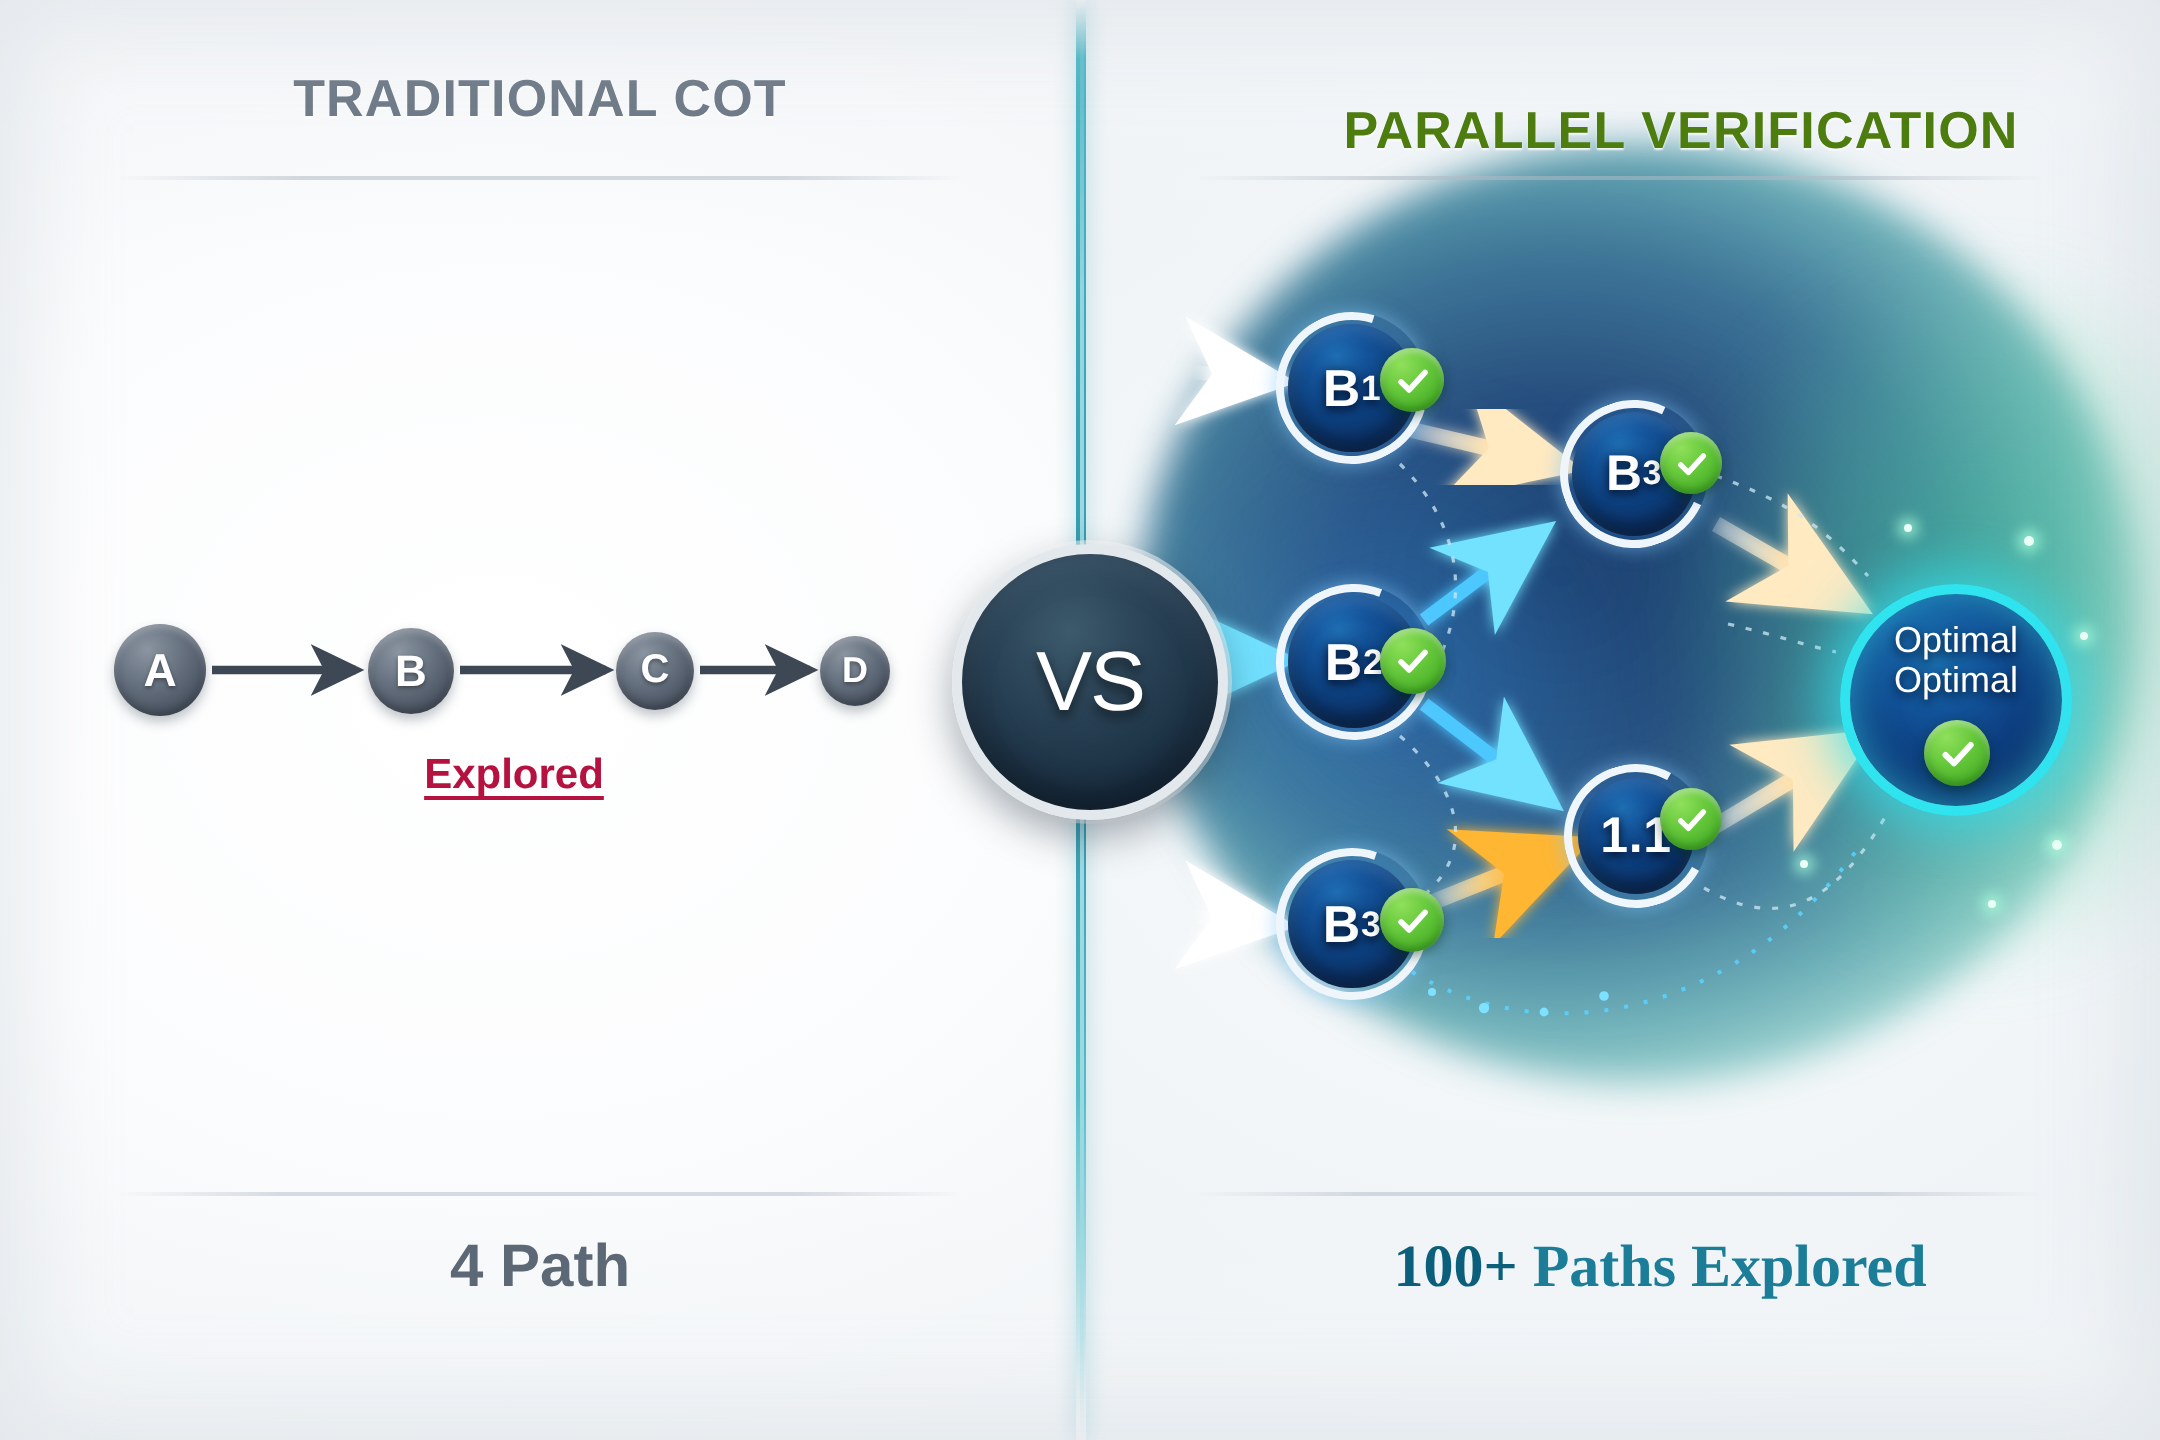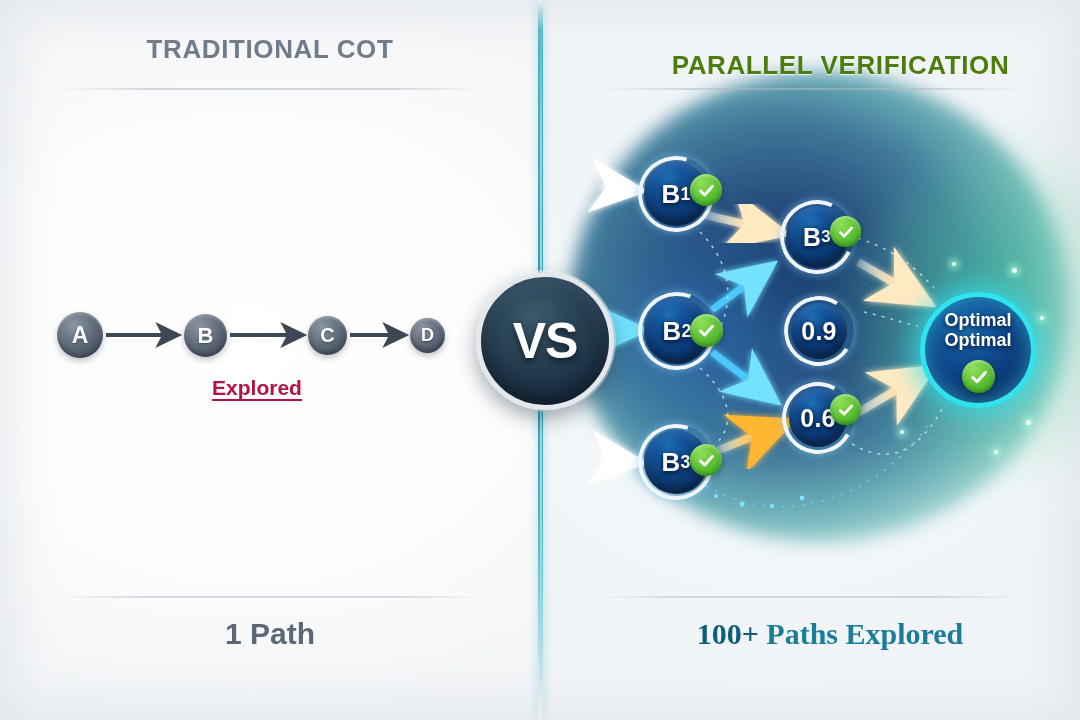--- a/index.html
+++ b/index.html
@@ -166,21 +166,21 @@
     position:absolute;inset:0;border-radius:50%;
     border:5px solid #2fe3ef;
     box-shadow:0 0 26px 7px rgba(50,225,240,.72), inset 0 0 20px rgba(60,230,245,.55);
   }
   #node-opt .optcore{
     position:absolute;inset:5px;border-radius:50%;
     background:radial-gradient(circle at 40% 30%, #1a6fae 0%, #12549a 26%, #0d3d7e 55%, #0b2d63 82%, #09204a 100%);
   }
   #opt-text{
     position:absolute;left:0;right:0;top:18px;text-align:center;
-    color:#ffffff;font-weight:bold;font-size:18px;line-height:20px;
+    color:#ffffff;font-weight:normal;font-size:18px;line-height:20px;
     text-shadow:0 2px 5px rgba(0,10,30,.85);
   }
   #opt-check{left:42px;top:68px;width:33px;height:33px;}
 
   
   .spark{position:absolute;border-radius:50%;background:#eafff6;
     box-shadow:0 0 7px 3px rgba(170,255,220,.8);}
 </style>
 </head>
 <body>
@@ -392,30 +392,25 @@
       <span>B</span>
         <sub>3</sub>
     </div>
     <div class="check" style="left:52px;top:20px;width:32px;height:32px;">
       <svg width="19" height="19" viewBox="0 0 24 24">
           <path d="M4.5 12.6 L9.6 17.6 L19.6 6.6" stroke="#ffffff" stroke-width="3.6" fill="none" stroke-linecap="round" stroke-linejoin="round"></path>
         </svg>
     </div>
   </div>
 
-  <div class="gnode" id="node-s09" style="left:784px;top:296px;width:70px;height:70px;">
-    <div class="core" style="inset:7px;"></div>
-    <div class="ring" style="border:4px solid #f0f7fc;border-right-color:transparent;transform:rotate(-12deg);"></div>
-    <div class="label" style="font-size:25px;">0.9</div>
-  </div>
 
   <div class="gnode" id="node-s07" style="left:782px;top:382px;width:72px;height:72px;">
     <div class="core" style="inset:7px;"></div>
     <div class="ring" style="border:4px solid #f0f7fc;border-right-color:transparent;transform:rotate(-16deg);"></div>
-    <div class="label" style="font-size:25px;">0.6</div>
+    <div class="label" style="font-size:25px;">1.1</div>
     <div class="check" style="left:48px;top:12px;width:31px;height:31px;">
       <svg width="18" height="18" viewBox="0 0 24 24">
           <path d="M4.5 12.6 L9.6 17.6 L19.6 6.6" stroke="#ffffff" stroke-width="3.6" fill="none" stroke-linecap="round" stroke-linejoin="round"></path>
         </svg>
     </div>
   </div>
 
   <div id="node-opt">
     <div class="optcore"></div>
     <div class="optring"></div>
@@ -435,25 +430,25 @@
   <div class="spark" style="left:1026px;top:420px;width:5px;height:5px;"></div>
   <div class="spark" style="left:952px;top:262px;width:4px;height:4px;"></div>
   <div class="spark" style="left:900px;top:430px;width:4px;height:4px;"></div>
   <div class="spark" style="left:994px;top:450px;width:4px;height:4px;"></div>
 
   <div id="vs-badge" style="position:absolute;left:476px;top:272px;width:128px;height:128px;border-radius:50%;
               background:radial-gradient(circle at 42% 30%, #3c5a6c 0%, #2c4558 30%, #1d3346 62%, #14263a 86%, #101d2e 100%);
               border:5px solid #e3e8ec;
               box-shadow:0 8px 20px rgba(30,45,60,.40), 0 0 0 2px rgba(255,255,255,.55), inset 0 -6px 16px rgba(0,0,0,.45), inset 0 6px 14px rgba(120,150,175,.30);">
     <div style="position:absolute;inset:0;display:flex;align-items:center;justify-content:center;
-                color:#ffffff;font-size:50px;font-weight:bold;letter-spacing:-1px;
+                color:#ffffff;font-size:42px;font-weight:normal;letter-spacing:-1px;
                 text-shadow:0 3px 6px rgba(0,0,0,.55);">VS</div>
   </div>
 
   <div class="foot-rule" id="foot-rule-left"></div>
   <div class="foot-rule" id="foot-rule-right"></div>
-  <div class="caption" id="caption-left">1 Path</div>
+  <div class="caption" id="caption-left">4 Path</div>
   <div class="caption" id="caption-right">
     <span class="num">100+</span><span class="rest"> Paths Explored</span>
   </div>
 
   <div id="frame-shadow"></div>
 </div>
 
 </body></html>

